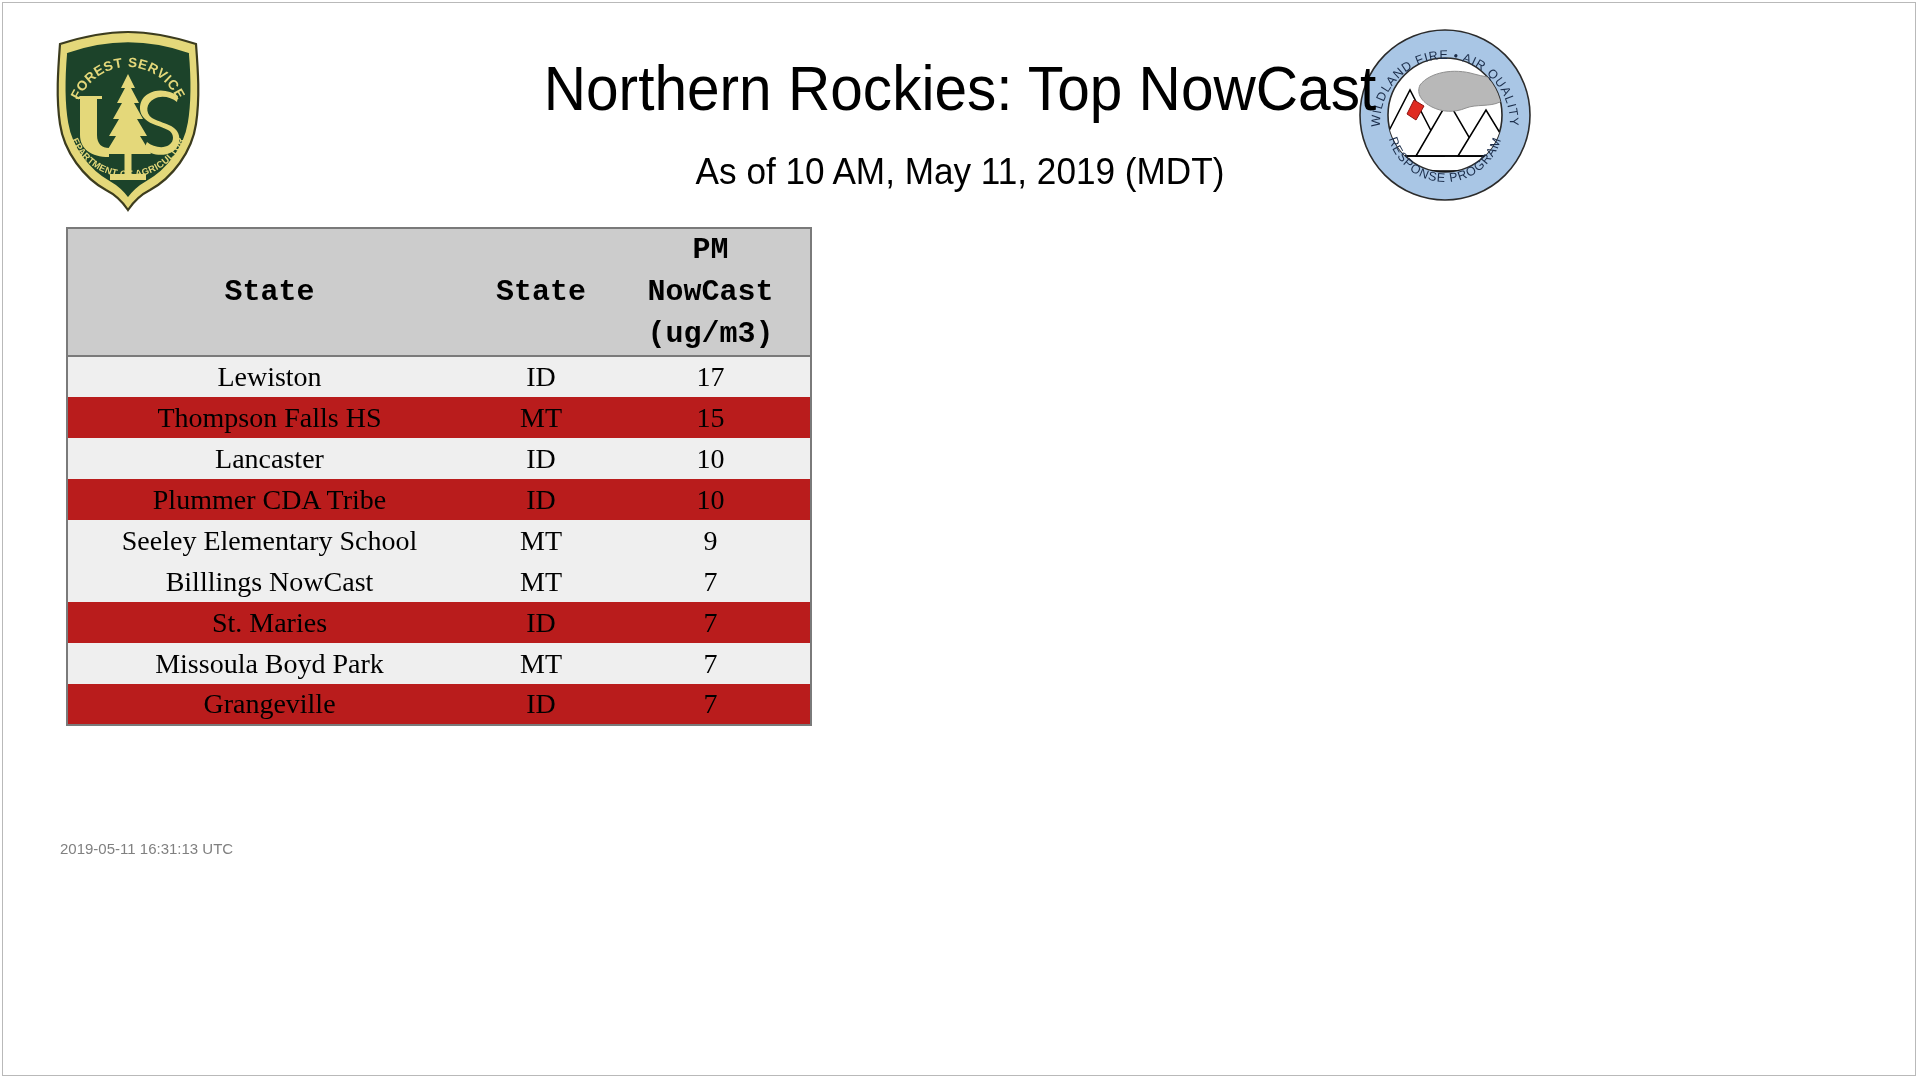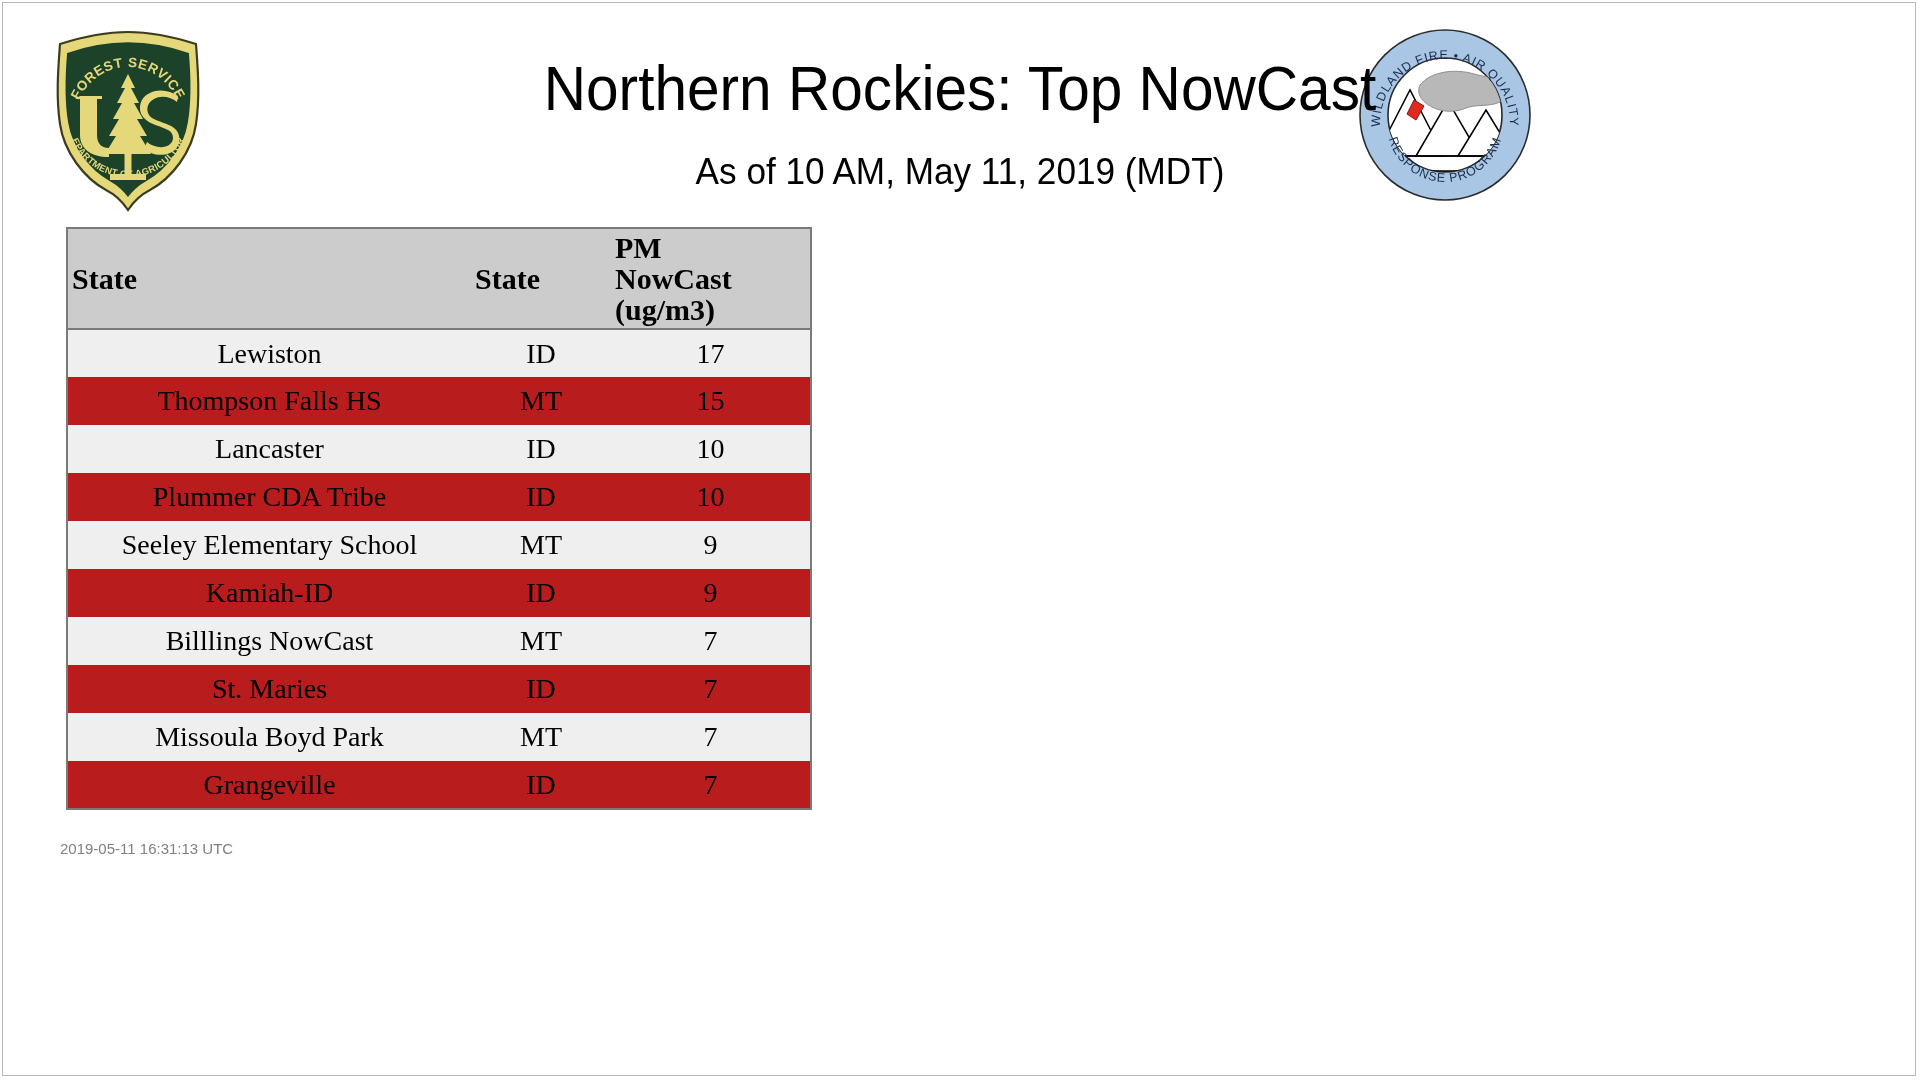--- a/index.html
+++ b/index.html
@@ -93,46 +93,46 @@
     border: 2px solid #7a7a7a;
   }
   table.nowcast col.c-site  { width: 404px; }
   table.nowcast col.c-state { width: 140px; }
   table.nowcast col.c-pm    { width: 200px; }
 
   table.nowcast thead tr {
     background: #cccccc;
   }
   table.nowcast thead th {
-    font-family: Liberation Serif, serif;
+    font-family: Liberation Mono, monospace;
     font-weight: bold;
     font-size: 30px;
-    line-height: 31px;
+    line-height: 42px;
     color: #000000;
-    text-align: left;
+    text-align: center;
     vertical-align: middle;
     height: 101px;
     padding: 0 4px;
     border-bottom: 2px solid #7a7a7a;
     box-sizing: border-box;
   }
   table.nowcast thead th .hdr-multi {
     display: block;
     white-space: pre-line;
   }
 
   table.nowcast tbody td {
     font-family: "Liberation Serif", serif;
     font-weight: normal;
     font-size: 28px;
     line-height: 30px;
     color: #000000;
     text-align: center;
     vertical-align: middle;
-    height: 48px;
+    height: 41px;
     padding: 0 4px;
     box-sizing: border-box;
     border: none;
   }
   table.nowcast tbody tr.odd  { background: #efefef; }
   table.nowcast tbody tr.even { background: #b91c1c; }
 
   
   #footer-timestamp {
     position: absolute;
@@ -285,25 +285,20 @@
           <tr class="even">
             <td>Plummer CDA Tribe</td>
             <td>ID</td>
             <td>10</td>
           </tr>
           <tr class="odd">
             <td>Seeley Elementary School</td>
             <td>MT</td>
             <td>9</td>
           </tr>
-          <tr class="even">
-            <td>Kamiah-ID</td>
-            <td>ID</td>
-            <td>9</td>
-          </tr>
           <tr class="odd">
             <td>Billlings NowCast</td>
             <td>MT</td>
             <td>7</td>
           </tr>
           <tr class="even">
             <td>St. Maries</td>
             <td>ID</td>
             <td>7</td>
           </tr>

